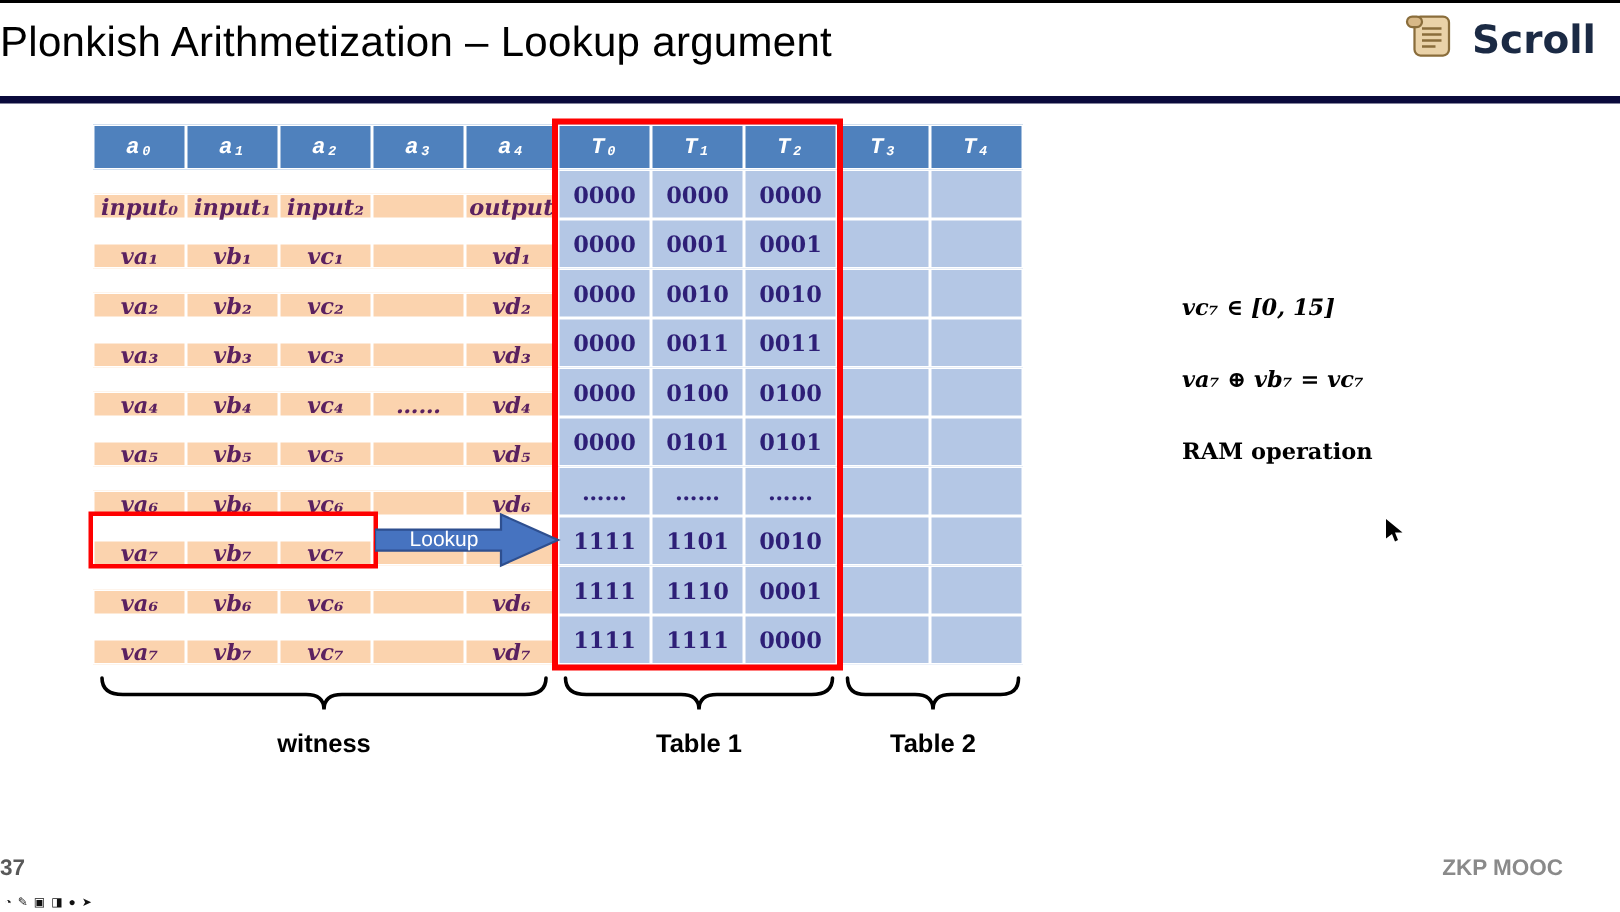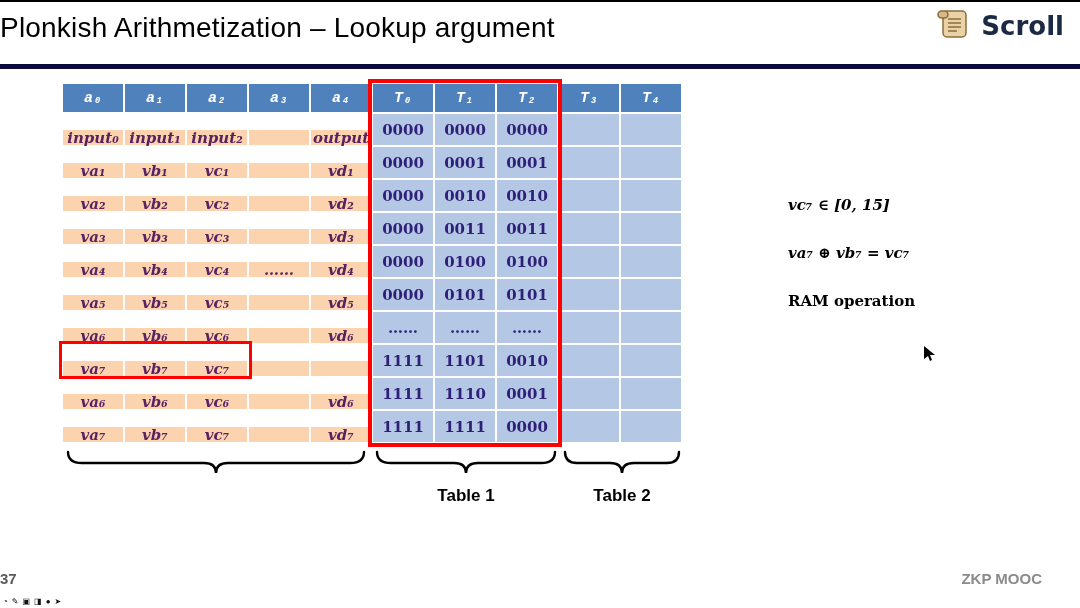--- a/index.html
+++ b/index.html
@@ -180,37 +180,44 @@
       <div class="cell tcol">1111</div>
       <div class="cell tcol">1111</div>
       <div class="cell tcol">0000</div>
       <div class="cell tcol"></div>
       <div class="cell tcol"></div>
     </div>
 
   <div class="overlay redbox-cols"></div>
   <div class="overlay redbox-row"></div>
 
+  <div class="overlay lookup-arrow">
+    <svg width="124" height="40" viewBox="0 0 124 40">
+      <polygon points="0,13 84,13 84,3 122,20 84,37 84,27 0,27" fill="var(--arrow-blue)" stroke="#2e4f8f" stroke-width="1.5"></polygon>
+    </svg>
+    <span class="lookup-label">Lookup</span>
+  </div>
 
   <div class="brace" style="left:66px;">
     <svg width="300" height="26" viewBox="0 0 300 26">
       <path d="M2,2 Q2,13 16,13 L138,13 Q150,13 150,23 Q150,13 162,13 L284,13 Q298,13 298,2"></path>
     </svg>
   </div>
   <div class="brace" style="left:375px;">
     <svg width="182" height="26" viewBox="0 0 182 26">
       <path d="M2,2 Q2,13 16,13 L79,13 Q91,13 91,23 Q91,13 103,13 L166,13 Q180,13 180,2"></path>
     </svg>
   </div>
   <div class="brace" style="left:563px;">
     <svg width="118" height="26" viewBox="0 0 118 26">
       <path d="M2,2 Q2,13 14,13 L47,13 Q59,13 59,23 Q59,13 71,13 L104,13 Q116,13 116,2"></path>
     </svg>
   </div>
 
+  <div class="brace-label" style="left:66px;width:300px;">witness</div>
   <div class="brace-label" style="left:375px;width:182px;">Table 1</div>
   <div class="brace-label" style="left:563px;width:118px;">Table 2</div>
 
   <div class="annotations">
     <div class="math">vc₇ ∈ [0, 15]</div>
     <div class="math">va₇ ⊕ vb₇ = vc₇</div>
     <div class="plain">RAM operation</div>
   </div>
 
   <div class="cursor">

